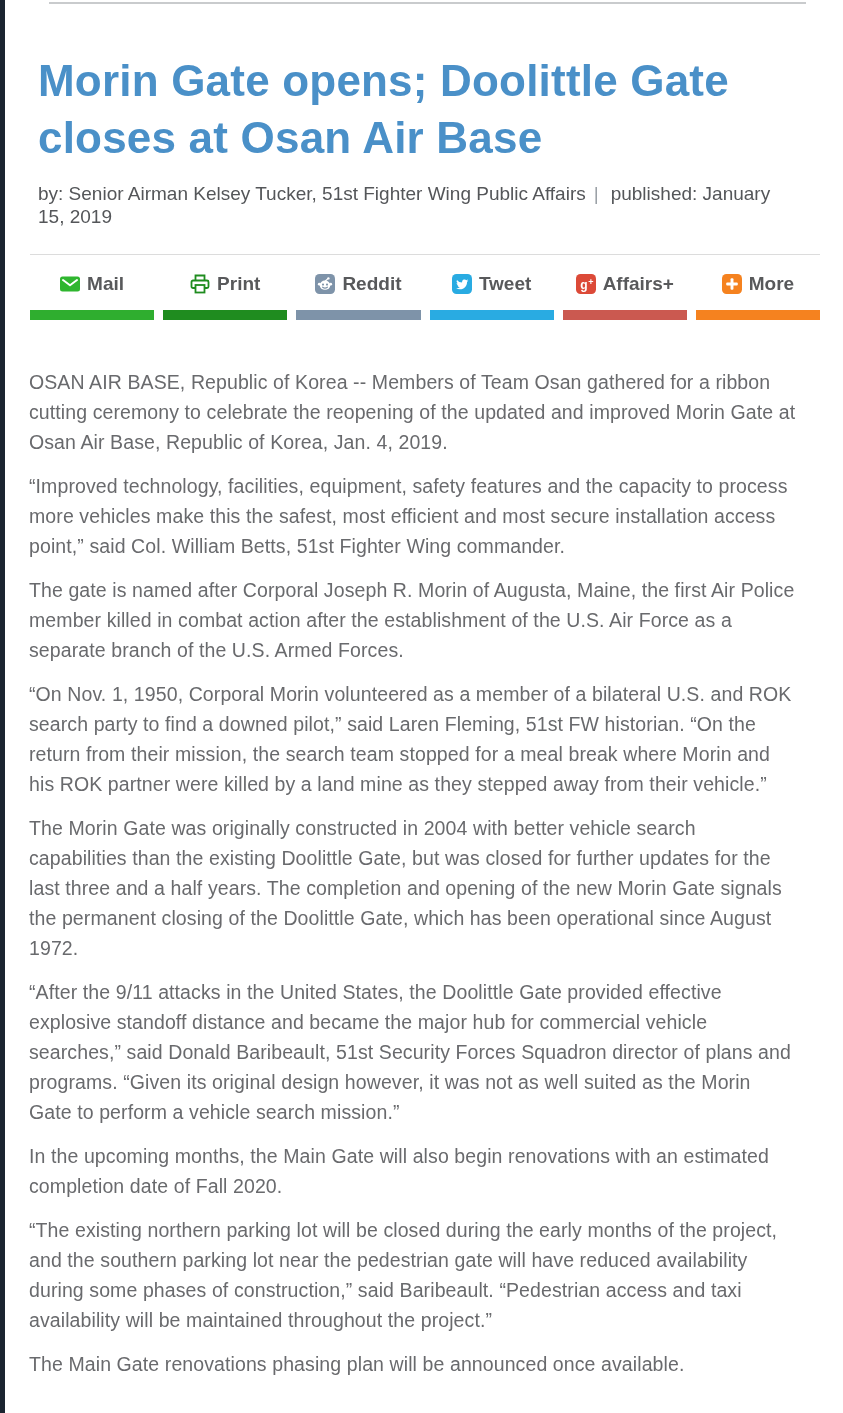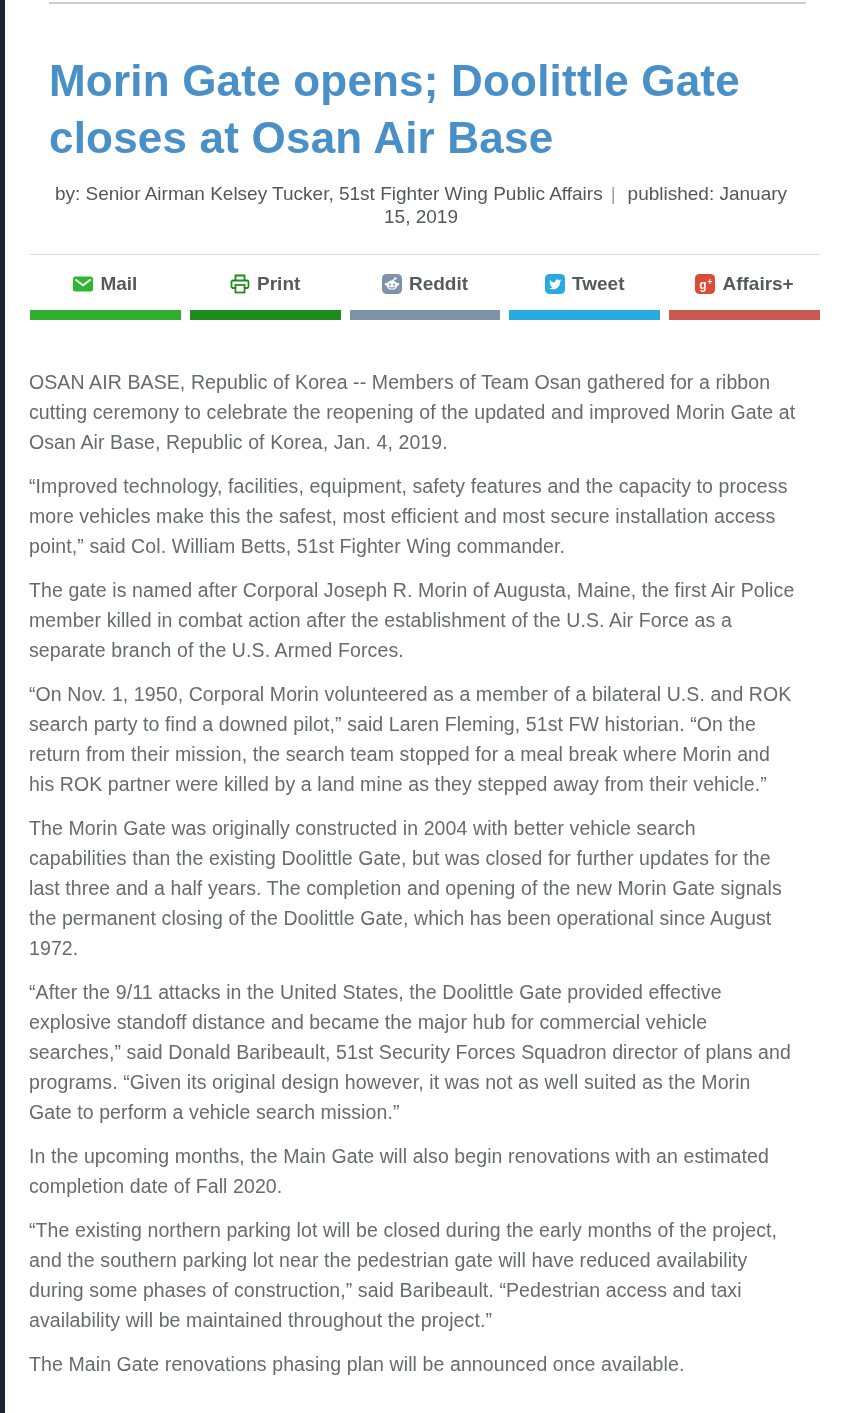--- a/index.html
+++ b/index.html
@@ -12,32 +12,31 @@
   }
   .left-strip {
     position: absolute; left: 0; top: 0;
     width: 5px; height: 100%;
   }
   .top-rule {
     position: absolute; left: 49px; top: 2px;
     width: 757px; height: 2px;
     background: #c9cbcd;
   }
-  .header-block { padding: 52px 50px 0 49px; }
+  .header-block { padding: 52px 50px 0 38px; }
   .headline {
     font-size: 44px; line-height: 57px;
     font-weight: bold;
     margin: 0;
     letter-spacing: 0.2px;
   }
   .byline {
     margin-top: 16px;
     font-size: 19px; line-height: 23px;
     color: #545659;
-    text-align: center;
   }
   .byline .sep { color: #9aa0a6; margin: 0 12px 0 8px; }
   .share-block { padding: 0 23px 0 30px; margin-top: 26px; }
   .share-divider { height: 1px; background: #dcdcdc; }
   .share-row {
     display: flex; gap: 9px;
     padding-top: 15px;
   }
   .share-btn { flex: 1 1 0; cursor: pointer; }
   .share-top {
@@ -142,20 +141,33 @@
             <rect width="20" height="20" rx="4.5" fill="currentColor"></rect>
             <text x="8" y="14.5" text-anchor="middle" font-family="Liberation Sans, sans-serif" font-size="12" font-weight="bold" fill="#ffffff">g</text>
             <text x="15" y="10.5" text-anchor="middle" font-family="Liberation Sans, sans-serif" font-size="9" font-weight="bold" fill="#ffffff">+</text>
           </svg>
         </span>
         <span class="label">Affairs+</span>
       </div>
       <div class="share-bar" style="background-color: rgb(203, 89, 80);"></div>
     </div>
 
+    <div class="share-btn">
+      <div class="share-top">
+        <span class="icon" style="color: rgb(245, 130, 31);">
+          <svg width="20" height="20" viewBox="0 0 20 20">
+            <rect width="20" height="20" rx="4.5" fill="currentColor"></rect>
+            <rect x="8.55" y="4.2" width="2.9" height="11.6" rx="1" fill="#ffffff"></rect>
+            <rect x="4.2" y="8.55" width="11.6" height="2.9" rx="1" fill="#ffffff"></rect>
+          </svg>
+        </span>
+        <span class="label">More</span>
+      </div>
+      <div class="share-bar" style="background-color: rgb(245, 130, 31);"></div>
+    </div>
 
   </div>
 </div>
 
 <div class="body-block">
   <p>OSAN AIR BASE, Republic of Korea -- Members of Team Osan gathered for a ribbon cutting ceremony to celebrate the reopening of the updated and improved Morin Gate at Osan Air Base, Republic of Korea, Jan. 4, 2019.</p>
   <p>“Improved technology, facilities, equipment, safety features and the capacity to process more vehicles make this the safest, most efficient and most secure installation access point,” said Col. William Betts, 51st Fighter Wing commander.</p>
   <p>The gate is named after Corporal Joseph R. Morin of Augusta, Maine, the first Air Police member killed in combat action after the establishment of the U.S. Air Force as a separate branch of the U.S. Armed Forces.</p>
   <p>“On Nov. 1, 1950, Corporal Morin volunteered as a member of a bilateral U.S. and ROK search party to find a downed pilot,” said Laren Fleming, 51st FW historian. “On the return from their mission, the search team stopped for a meal break where Morin and his ROK partner were killed by a land mine as they stepped away from their vehicle.”</p>
   <p>The Morin Gate was originally constructed in 2004 with better vehicle search capabilities than the existing Doolittle Gate, but was closed for further updates for the last three and a half years. The completion and opening of the new Morin Gate signals the permanent closing of the Doolittle Gate, which has been operational since August 1972.</p>

